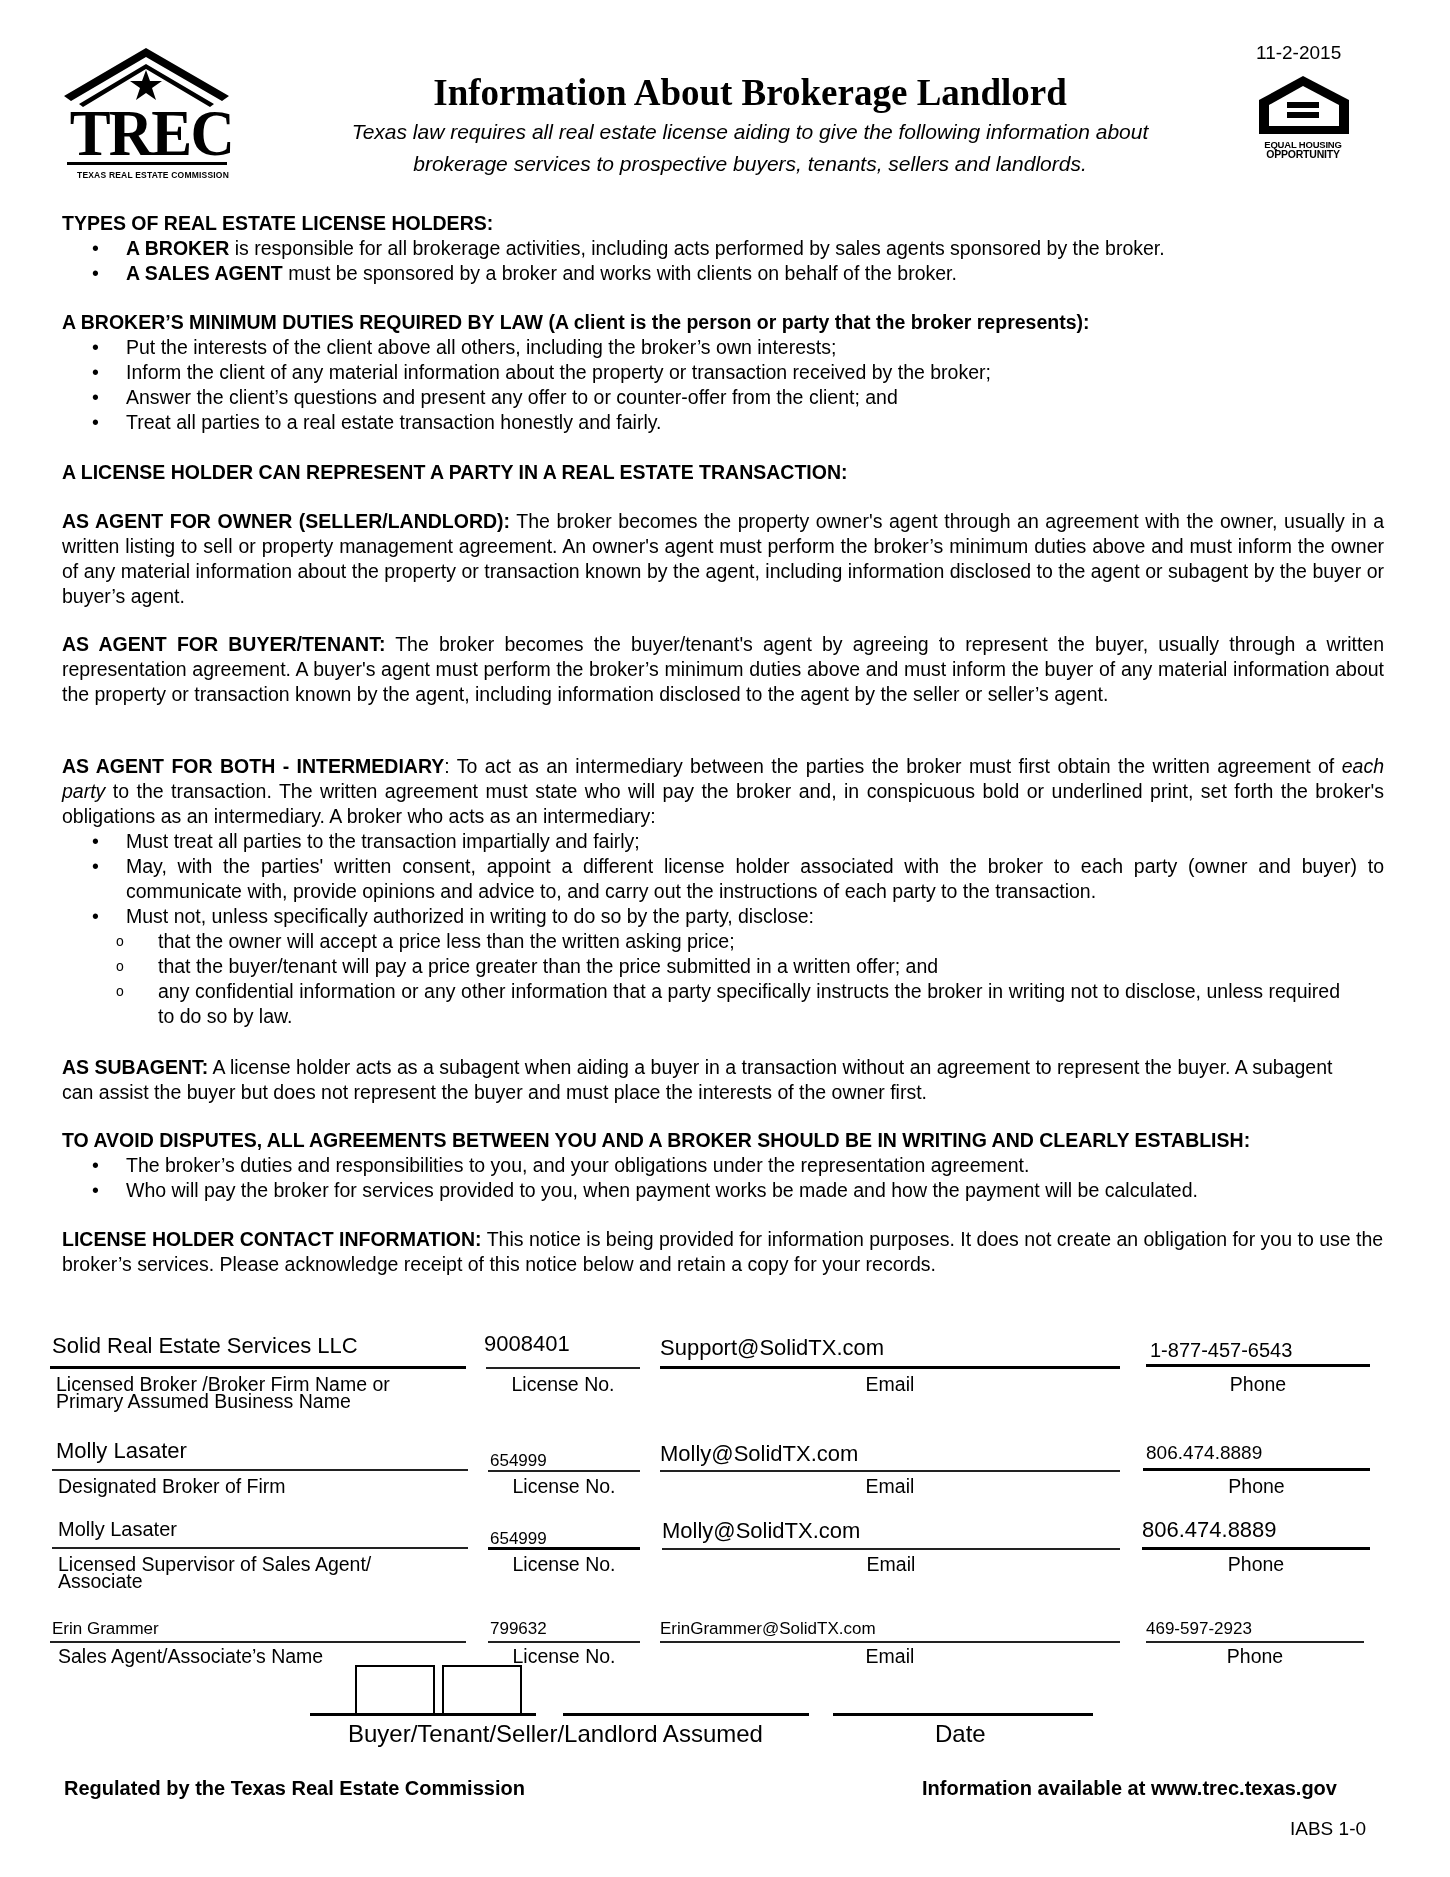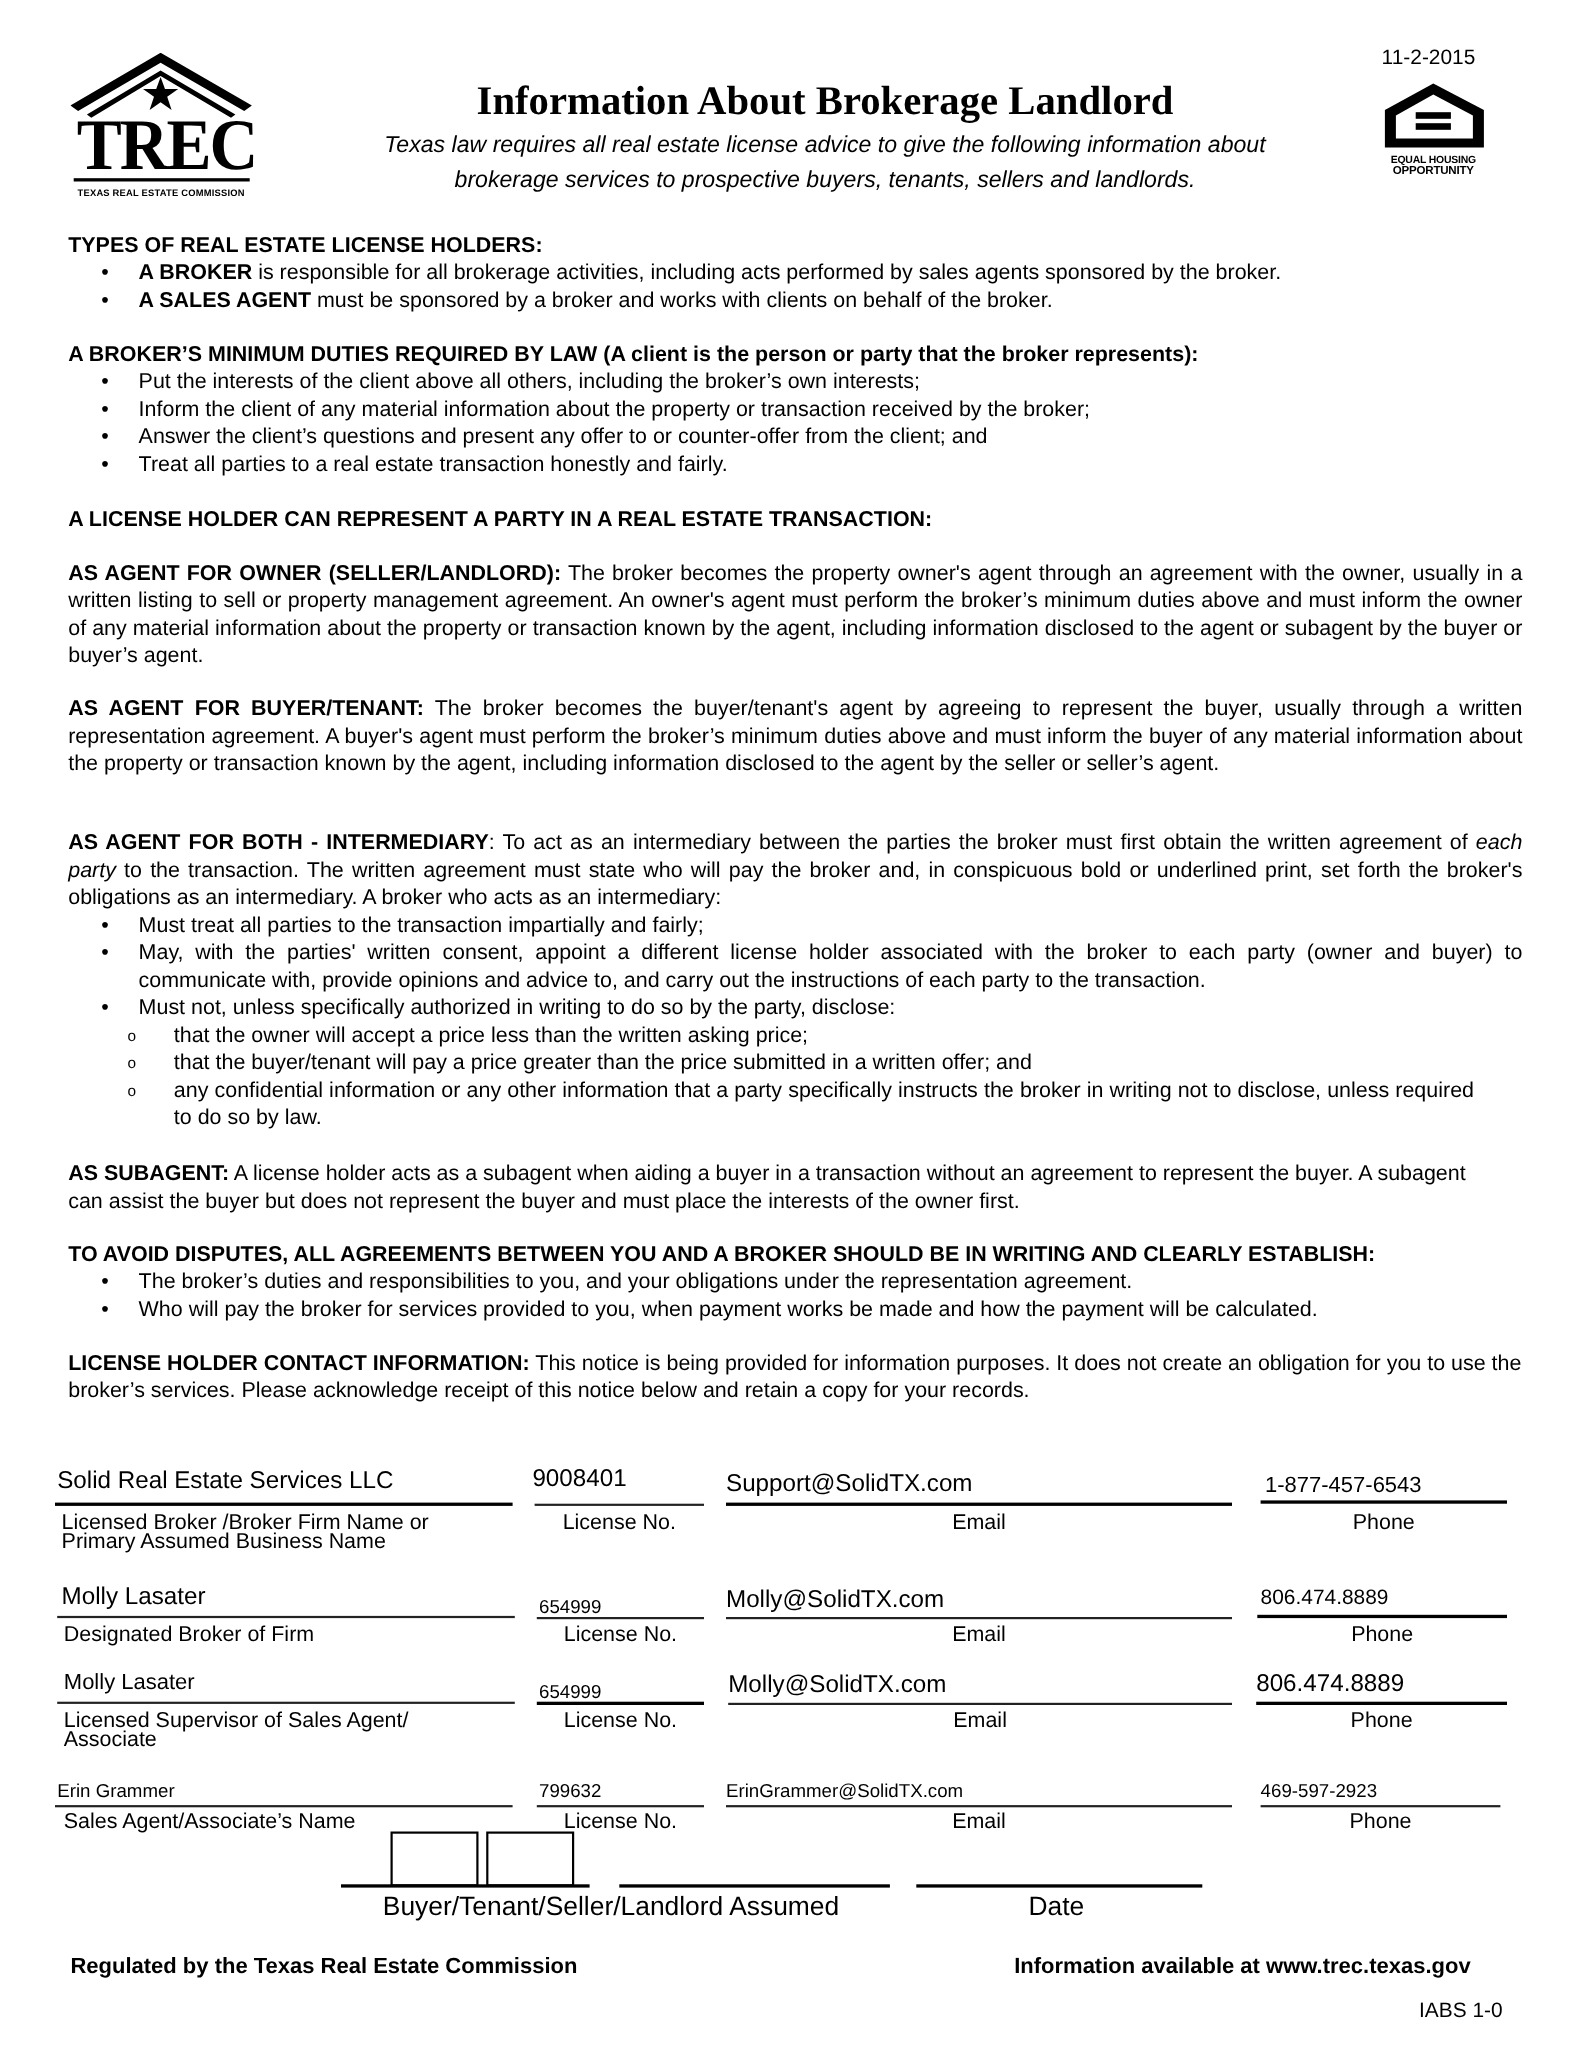--- a/index.html
+++ b/index.html
@@ -7,21 +7,21 @@
     width: 1450px; height: 1877px; position: relative; overflow: hidden;
     font-family: "Liberation Sans", sans-serif; color: #000;
   }
   .abs { position: absolute; }
   .page-text { font-family: "Liberation Sans", sans-serif; font-size: 19.5px; line-height: 25px; }
 
   
   #trec-logo { left: 64px; top: 48px; width: 165px; height: 135px; }
   #trec-logo .mark { font-family: "Liberation Serif", serif; font-weight: bold; font-size: 66px; letter-spacing: -2px; position: absolute; left: 0; top: 55px; width: 165px; text-align: center; line-height: 60px; transform: scaleX(0.93); }
   #trec-logo .rule { position: absolute; left: 3px; top: 114px; width: 160px; height: 3px; background: #000; }
-  #trec-logo .sub { position: absolute; left: 0; top: 122px; width: 165px; text-align: center; font-size: 8.5px; font-weight: bold; letter-spacing: 0.2px; }
+  #trec-logo .sub { position: absolute; left: 0; top: 122px; width: 165px; text-align: right; font-size: 8.5px; font-weight: bold; letter-spacing: 0.2px; }
   #trec-logo svg { position: absolute; left: 0; top: 0; }
 
   #doc-title { left: 300px; top: 72px; width: 900px; text-align: center; font-family: "Liberation Serif", serif; font-weight: bold; font-size: 37px; line-height: 42px; }
   #doc-subtitle { left: 270px; top: 116px; width: 960px; text-align: center; font-style: italic; font-size: 21px; line-height: 32px; }
   #form-date { left: 1256px; top: 42px; font-size: 19px; }
   #eho-logo { left: 1255px; top: 74px; width: 96px; height: 90px; }
 
   
   .heading { font-weight: bold; }
   .para { text-align: justify; }
@@ -56,21 +56,21 @@
     <polygon points="82,16 150,56 146,59 82,21 19,59 15,56" fill="#000"></polygon>
     <polygon points="82,22 86,33 98,33 88,40 92,52 82,45 72,52 76,40 66,33 78,33" fill="#000"></polygon>
   </svg>
   <div class="mark">TREC</div>
   <div class="rule"></div>
   <div class="sub">TEXAS REAL ESTATE COMMISSION</div>
 </div>
 
 <div id="doc-title" class="abs">Information About Brokerage Landlord</div>
 <div id="doc-subtitle" class="abs">
-  <div>Texas law requires all real estate license advice to give the following information about</div>
+  <div>Texas law requires all real estate license aiding to give the following information about</div>
   <div>brokerage services to prospective buyers, tenants, sellers and landlords.</div>
 </div>
 <div id="form-date" class="abs">11-2-2015</div>
 
 <div id="eho-logo" class="abs">
   <svg width="96" height="62" viewBox="0 0 96 62">
     <polygon points="48,2 94,26 94,60 4,60 4,26" fill="#000"></polygon>
     <polygon points="48,12 84,31 84,52 14,52 14,31" fill="#fff"></polygon>
     <rect x="32" y="28" width="32" height="6" fill="#000"></rect>
     <rect x="32" y="38" width="32" height="6" fill="#000"></rect>

